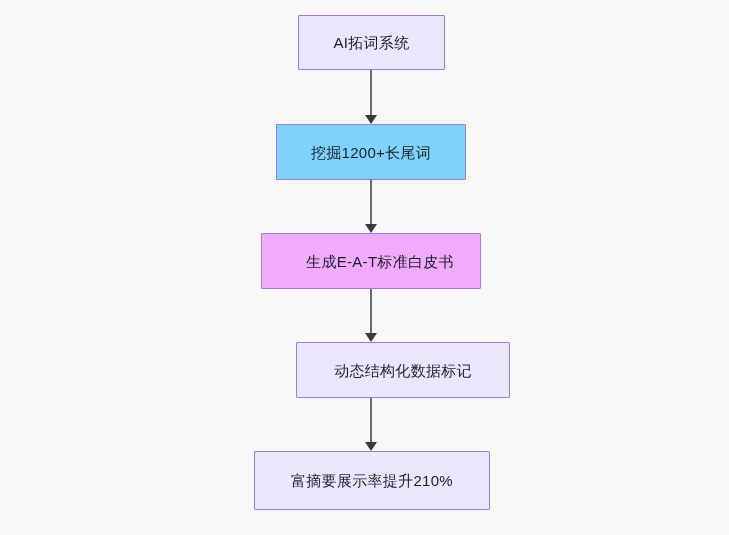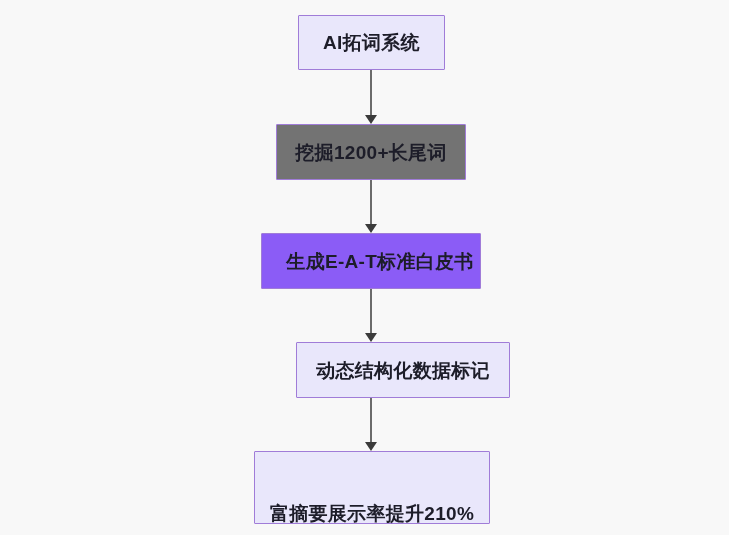--- a/index.html
+++ b/index.html
@@ -21,26 +21,25 @@
   .node {
     position: absolute;
     box-sizing: border-box;
     background: #e9e7fb;
     border: 1.4px solid #a07cd8;
     border-radius: 1px;
     display: flex;
     align-items: center;
     justify-content: center;
     color: #1d1d29;
-    font-size: 19px;
+    font-size: 15px;
     letter-spacing: 0.3px;
     white-space: nowrap;
     line-height: 1;
     user-select: none;
-    font-weight: bold;
   }
   .node-label {
     display: block;
     padding: 0 6px;
   }
   .edge {
     position: absolute;
     overflow: visible;
   }
   .edge line {
@@ -67,25 +66,25 @@
       <line x1="10" y1="0" x2="10" y2="46" stroke="#6b6b6b"></line>
       <polygon points="4,44 16,44 10,53" fill="#3b3b3b"></polygon>
     </svg>
     <svg class="edge" width="20" height="53" style="left: 361px; top: 398px;">
       <line x1="10" y1="0" x2="10" y2="46" stroke="#6b6b6b"></line>
       <polygon points="4,44 16,44 10,53" fill="#3b3b3b"></polygon>
     </svg>
     <div class="node" style="left: 298px; top: 15px; width: 147px; height: 55px; background: rgb(233, 231, 251); border-color: rgb(160, 124, 216); color: rgb(29, 29, 41);">
       <span class="node-label">AI拓词系统</span>
     </div>
-    <div class="node" style="left: 276px; top: 124px; width: 190px; height: 56px; background: #737373; border-color: rgb(160, 124, 216); color: rgb(29, 29, 41);">
+    <div class="node" style="left: 276px; top: 124px; width: 190px; height: 56px; background: #7dd3fc; border-color: rgb(160, 124, 216); color: rgb(29, 29, 41);">
       <span class="node-label">挖掘1200+长尾词</span>
     </div>
-    <div class="node" style="left: 261px; top: 233px; width: 220px; height: 56px; background: #8b5cf6; border-color: rgb(160, 124, 216); color: rgb(29, 29, 41); padding-left: 18px;">
+    <div class="node" style="left: 261px; top: 233px; width: 220px; height: 56px; background: #f0abfc; border-color: rgb(160, 124, 216); color: rgb(29, 29, 41); padding-left: 18px;">
       <span class="node-label">生成E-A-T标准白皮书</span>
     </div>
     <div class="node" style="left: 264px; top: 342px; width: 214px; height: 56px; background: rgb(233, 231, 251); border-color: rgb(160, 124, 216); color: rgb(29, 29, 41); margin-left: 32px;">
       <span class="node-label">动态结构化数据标记</span>
     </div>
-    <div class="node" style="left: 254px; top: 451px; width: 236px; height: 73px; background: rgb(233, 231, 251); border-color: rgb(160, 124, 216); color: rgb(29, 29, 41); align-items: flex-end;">
+    <div class="node" style="left: 254px; top: 451px; width: 236px; height: 59px; background: rgb(233, 231, 251); border-color: rgb(160, 124, 216); color: rgb(29, 29, 41);">
       <span class="node-label">富摘要展示率提升210%</span>
     </div>
   </div>
 
 </body></html>

